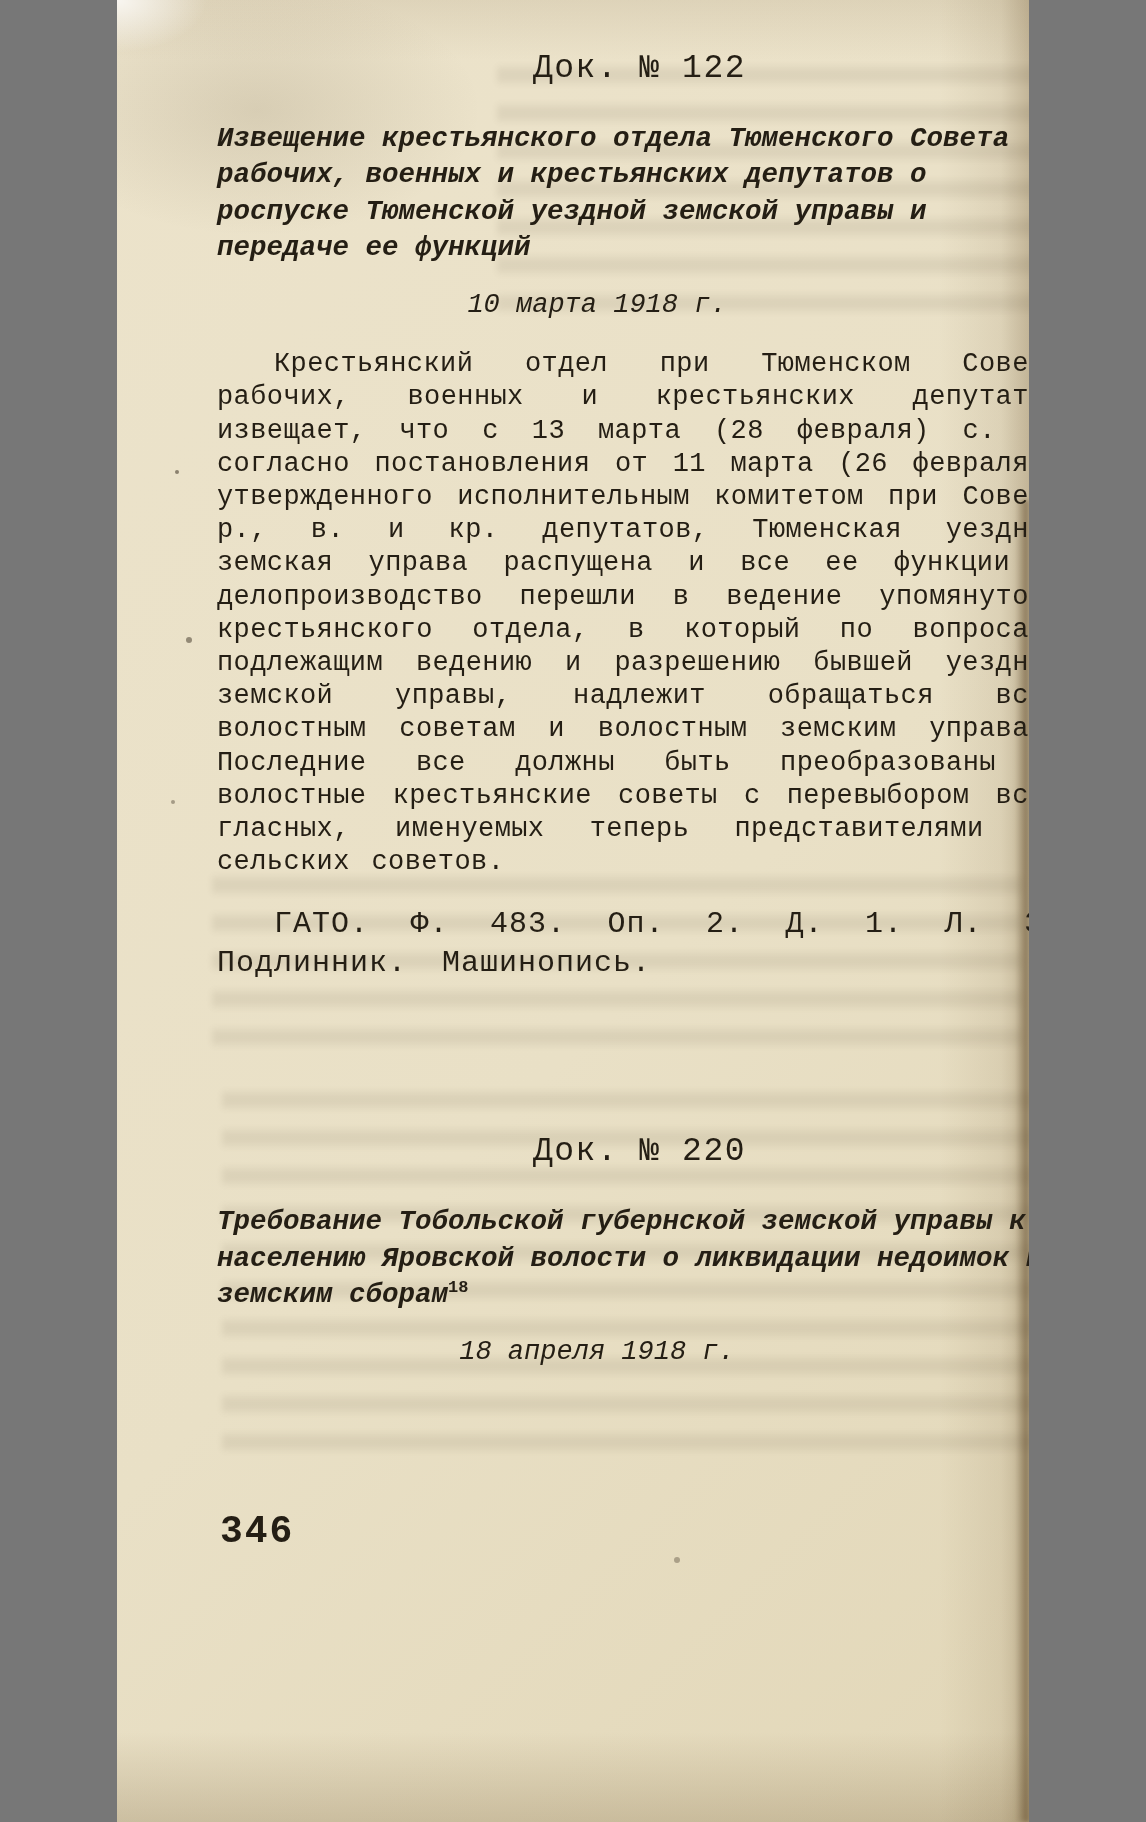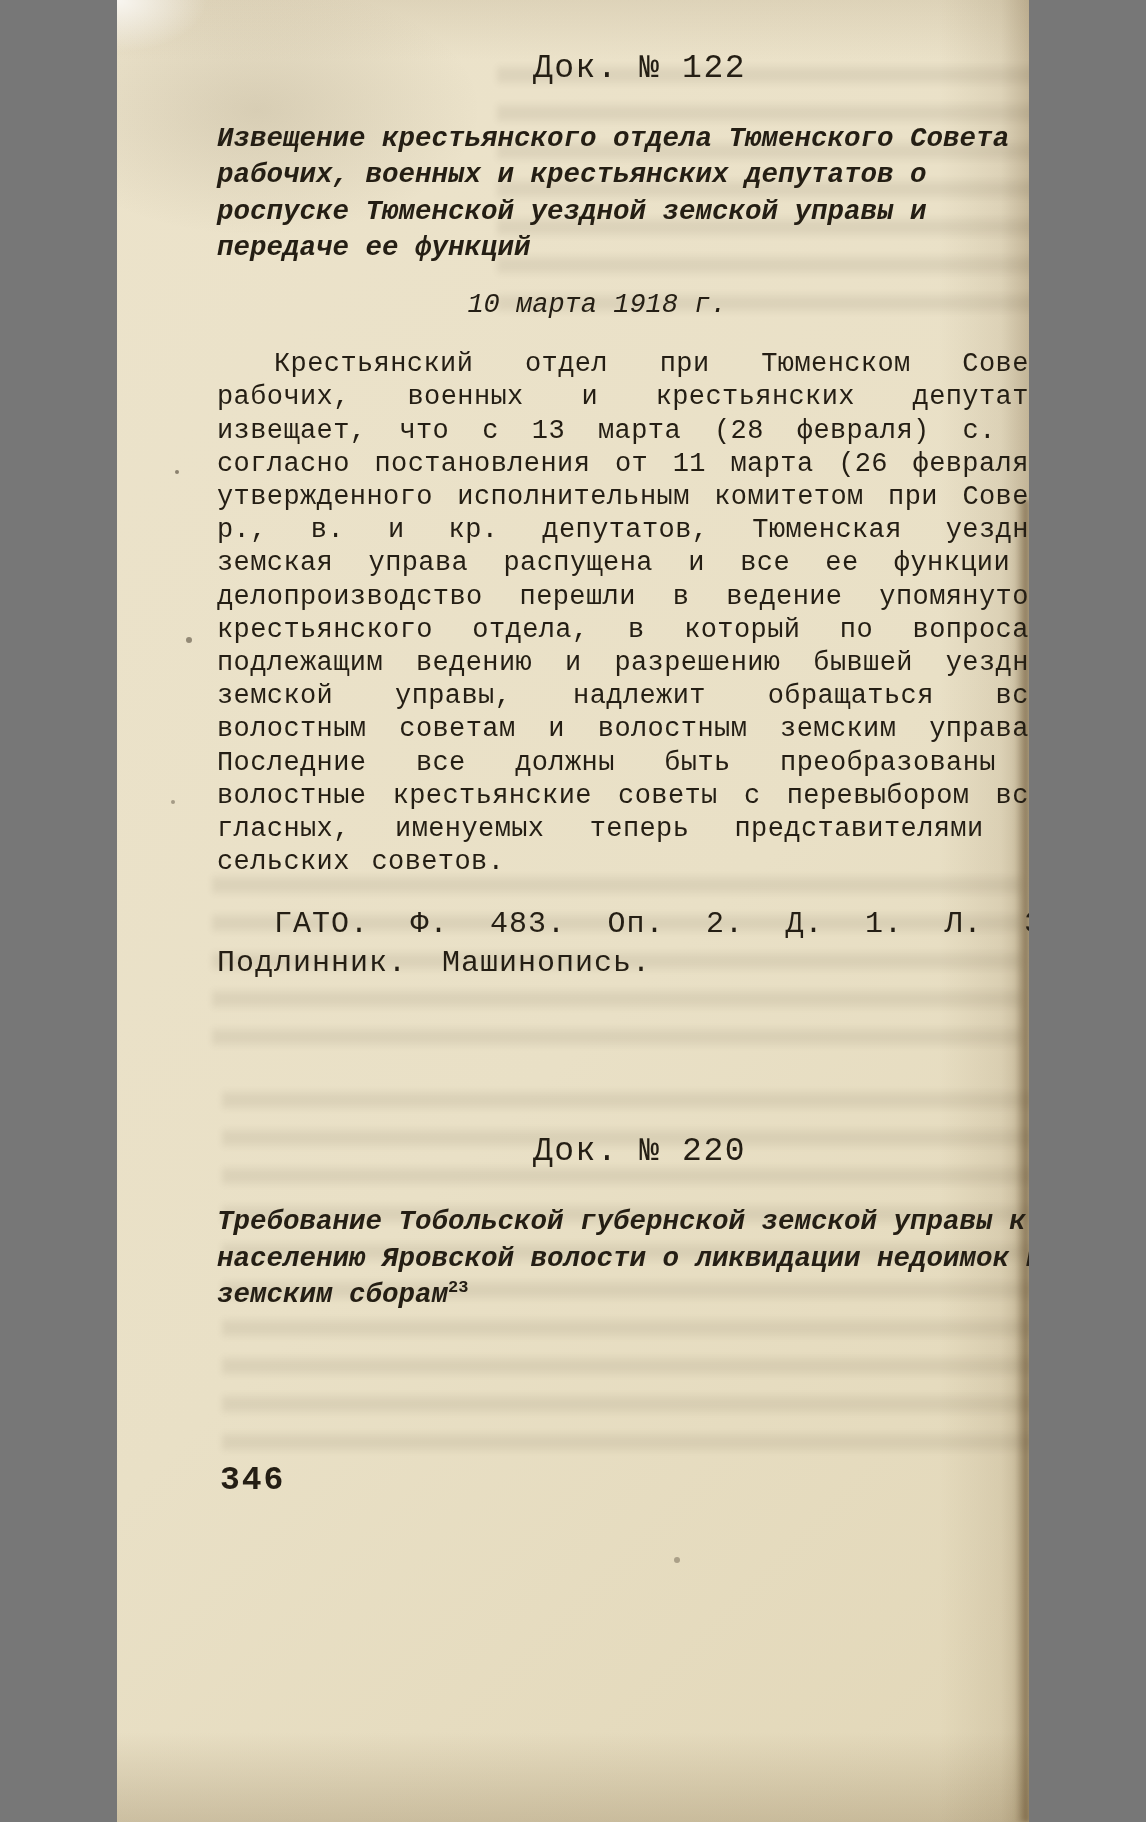--- a/index.html
+++ b/index.html
@@ -82,22 +82,22 @@
     word-spacing:5px;letter-spacing:.4px;
   }
   .doc-source{
     margin:26px 0 0;
     font-size:30px;line-height:1.3;
     text-align:justify;text-indent:57px;
     word-spacing:16px;letter-spacing:1px;
   }
   .doc-second{margin-top:150px;}
   .page-num{
-    position:absolute;left:103px;top:1462px;z-index:2;
-    font-size:33px;font-weight:bold;letter-spacing:2px;
+    position:absolute;left:103px;top:1510px;z-index:2;
+    font-size:38px;font-weight:bold;letter-spacing:2px;
   }
 </style>
 </head>
 <body>
 
 <div class="page">
 
   <div class="bleed bleed-1"></div>
   <div class="bleed bleed-2"></div>
   <div class="bleed bleed-3"></div>
@@ -109,20 +109,21 @@
     <section class="doc">
       <h2 class="doc-label">Док. № 122</h2>
       <h3 class="doc-title">Извещение крестьянского отдела Тюменского Совета рабочих, военных и крестьянских депутатов о роспуске Тюменской уездной земской управы и передаче ее функций</h3>
       <p class="doc-date">10 марта 1918 г.</p>
       <p class="doc-body">Крестьянский отдел при Тюменском Совете рабочих, военных и крестьянских депутатов извещает, что с 13 марта (28 февраля) с. г. согласно постановления от 11 марта (26 февраля), утвержденного исполнительным комитетом при Совете р., в. и кр. депутатов, Тюменская уездная земская управа распущена и все ее функции и делопроизводство перешли в ведение упомянутого кресть­янского отдела, в который по вопросам, подлежащим ведению и разрешению бывшей уездной земской управы, надлежит обращаться всем волостным советам и волост­ным земским управам. Последние все должны быть пре­образованы в волостные крестьянские советы с перевыбо­ром всех гласных, именуемых теперь представителями от сельских советов.</p>
       <p class="doc-source">ГАТО. Ф. 483. Оп. 2. Д. 1. Л. 3. Подлинник. Машино­пись.</p>
     </section>
 
     <section class="doc doc-second">
       <h2 class="doc-label">Док. № 220</h2>
-      <h3 class="doc-title"><span>Требование Тобольской губернской земской управы к населению Яровской волости о ликвидации недоимок по земским сборам</span><sup>23</sup></h3>
+      <h3 class="doc-title"><span>Требование Тобольской губернской земской управы к населению Яровской волости о ликвидации недоимок по земским сборам</span><sup>18</sup></h3>
+      <p class="doc-date">18 апреля 1918 г.</p>
     </section>
 
   </main>
 
   <div class="page-num">346</div>
 
 </div>
 
 </body></html>

